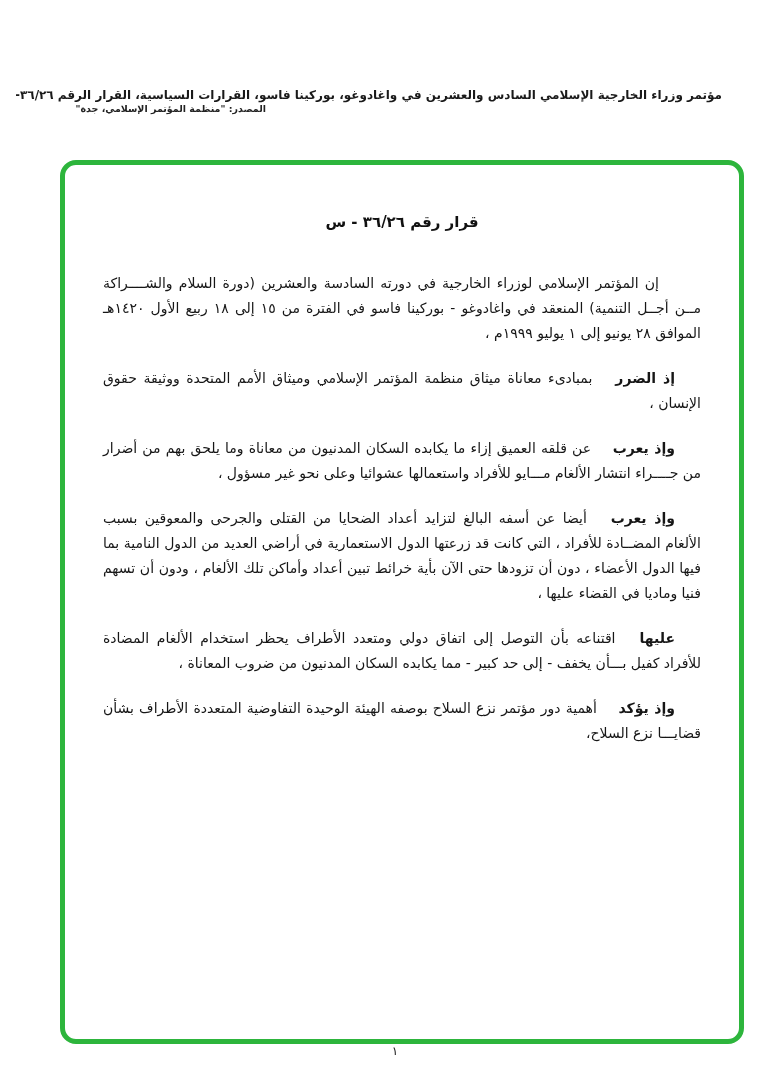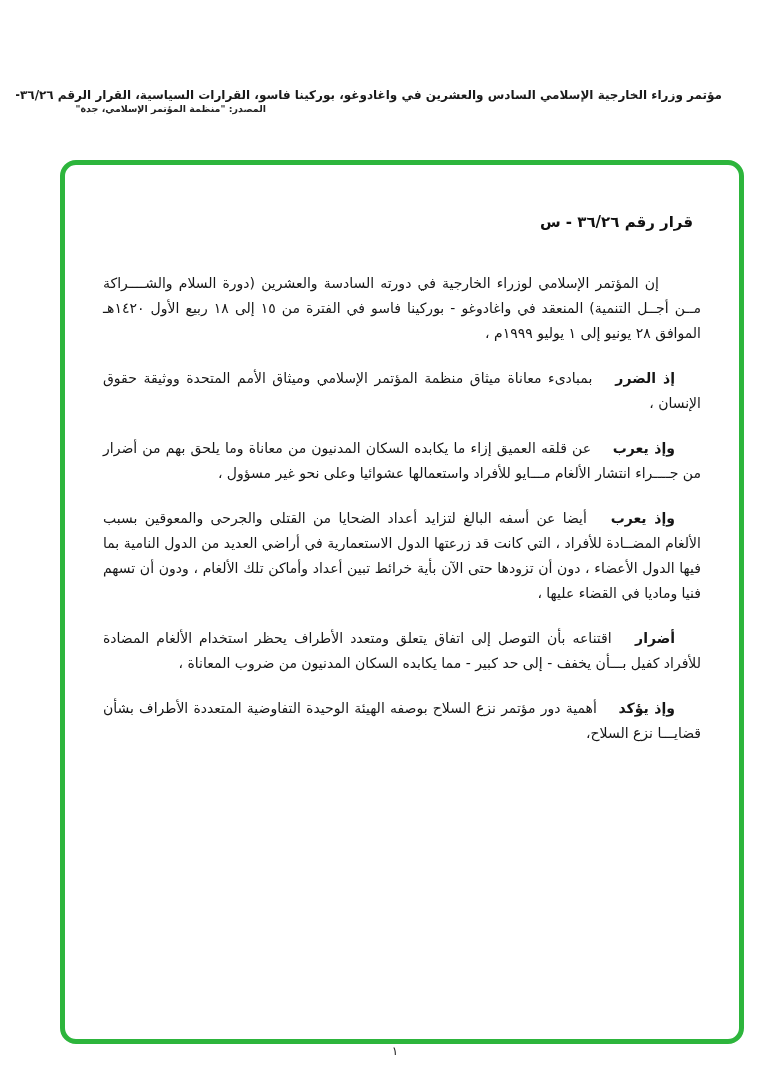--- a/index.html
+++ b/index.html
@@ -41,21 +41,21 @@
     top: 136px;
     width: 684px;
     height: 884px;
     border: 5px solid var(--accent, #2db53c);
     border-radius: 16px;
     padding: 40px 30px 16px 30px;
     direction: rtl;
     overflow: hidden;
   }
   .title-block {
-    text-align: right;
+    text-align: center;
     margin-bottom: 40px;
   }
   .title-line {
     font-weight: bold;
     font-size: 15px;
     margin-bottom: 13px;
     color: #111;
   }
   .para {
     direction: rtl;
@@ -102,20 +102,20 @@
   <p class="para"><span class="lead"></span><span>إن المؤتمر الإسلامي لوزراء الخارجية في دورته السادسة والعشرين (دورة السلام والشــــراكة مــن أجــل التنمية) المنعقد في واغادوغو - بوركينا فاسو في الفترة من ١٥ إلى ١٨ ربيع الأول ١٤٢٠هـ الموافق ٢٨ يونيو إلى ١ يوليو ١٩٩٩م ،</span></p>
 
   <p class="para"><span class="lead">إذ الضرر </span><span>بمبادىء معاناة ميثاق منظمة المؤتمر الإسلامي وميثاق الأمم المتحدة ووثيقة حقوق الإنسان ،</span></p>
 
   <p class="para"><span class="lead">وإذ يعرب </span><span>عن قلقه العميق إزاء ما يكابده السكان المدنيون من معاناة وما يلحق بهم من أضرار من جــــراء انتشار الألغام مـــايو للأفراد واستعمالها عشوائيا وعلى نحو غير مسؤول ،</span></p>
 
   <p class="para"><span class="lead">وإذ يعرب </span><span>أيضا عن أسفه البالغ لتزايد أعداد الضحايا من القتلى والجرحى والمعوقين بسبب الألغام المضــادة للأفراد ، التي كانت قد زرعتها الدول الاستعمارية في أراضي العديد من الدول النامية بما فيها الدول الأعضاء ، دون أن تزودها حتى الآن بأية خرائط تبين أعداد وأماكن تلك الألغام ، ودون أن تسهم فنيا وماديا في القضاء عليها ،</span></p>
 
 
 
-  <p class="para"><span class="lead">أضرار </span><span>اقتناعه بأن التوصل إلى اتفاق يتعلق ومتعدد الأطراف يحظر استخدام الألغام المضادة للأفراد كفيل بـــأن يخفف - إلى حد كبير - مما يكابده السكان المدنيون من ضروب المعاناة ،</span></p>
+  <p class="para"><span class="lead">عليها </span><span>اقتناعه بأن التوصل إلى اتفاق دولي ومتعدد الأطراف يحظر استخدام الألغام المضادة للأفراد كفيل بـــأن يخفف - إلى حد كبير - مما يكابده السكان المدنيون من ضروب المعاناة ،</span></p>
 
   <p class="para"><span class="lead">وإذ يؤكد </span><span>أهمية دور مؤتمر نزع السلاح بوصفه الهيئة الوحيدة التفاوضية المتعددة الأطراف بشأن قضايـــا نزع السلاح،</span></p>
 </div>
 
 <div class="page-number">١</div>
 
 <div class="next-box"></div>
 
 </body></html>

